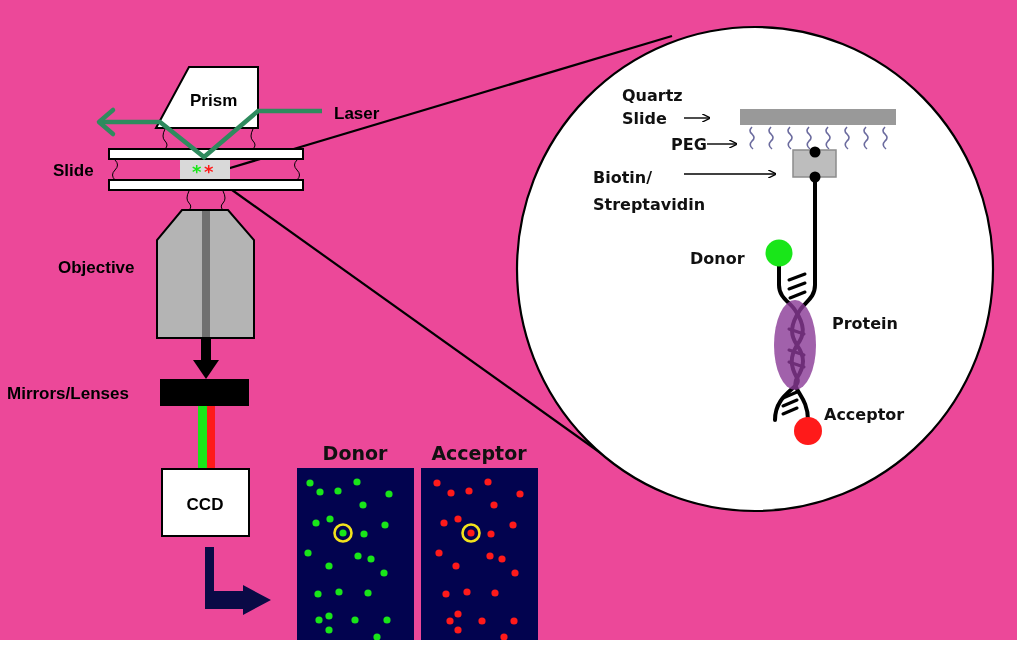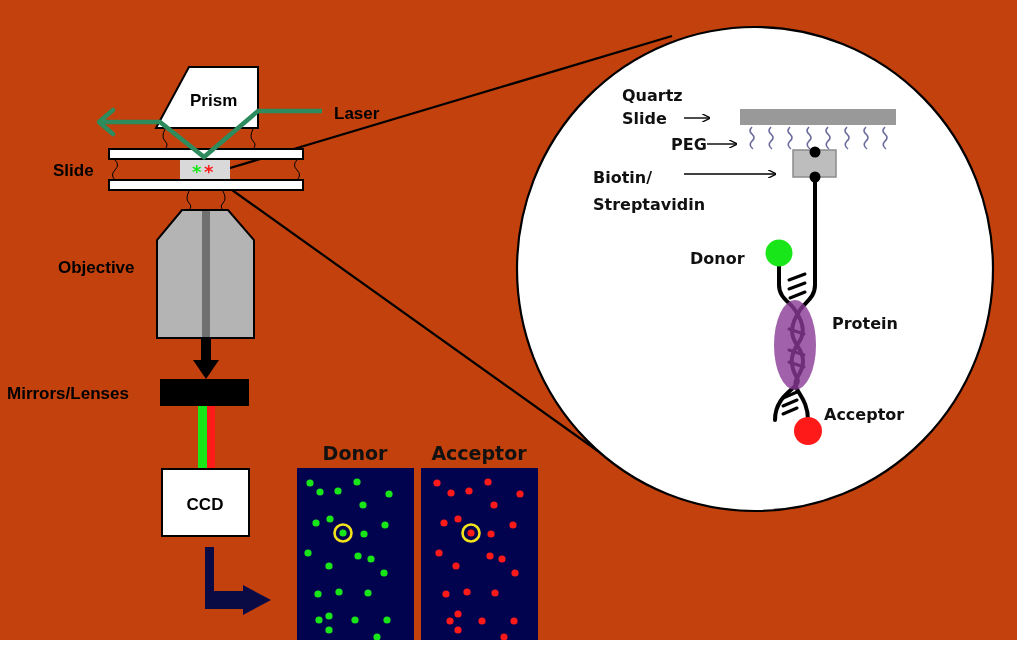--- a/index.html
+++ b/index.html
@@ -1,16 +1,16 @@
 <!DOCTYPE html>
 <html><head>
 <meta charset="utf-8">
 <style>
   html, body { margin: 0; padding: 0; background: #ffffff; }
-  #canvas { position: relative; width: 1017px; height: 640px; overflow: hidden; background: #c2410c; text-align: center; }
+  #canvas { position: relative; width: 1017px; height: 640px; overflow: hidden; background: #ec4899; text-align: center; }
   svg { position: absolute; left: 0; top: 0; }
   .lbl { font-family: "Liberation Sans", sans-serif; font-weight: bold; fill: #000; }
   .lbl-dv { font-family: "DejaVu Sans", sans-serif; font-weight: bold; fill: #111; }
 </style>
 </head>
 <body>
 
 <div id="canvas">
 <svg id="svg" width="1017" height="668" viewBox="0 0 1017 668" xmlns="http://www.w3.org/2000/svg">
   <defs>

